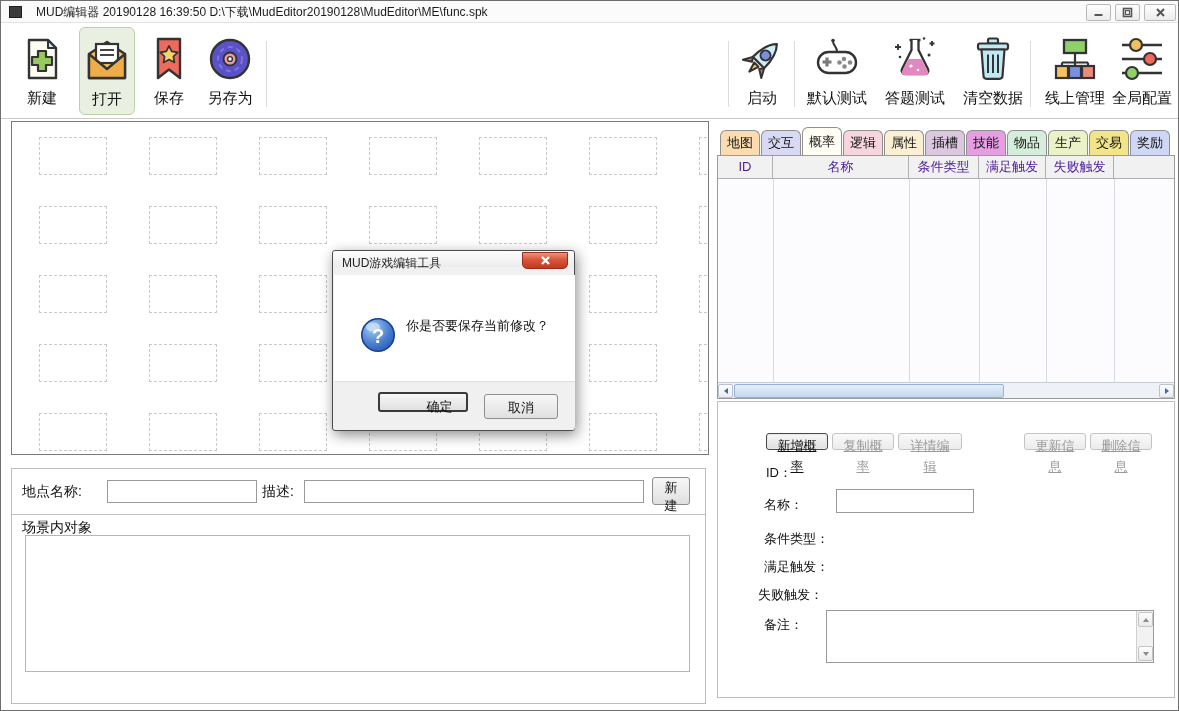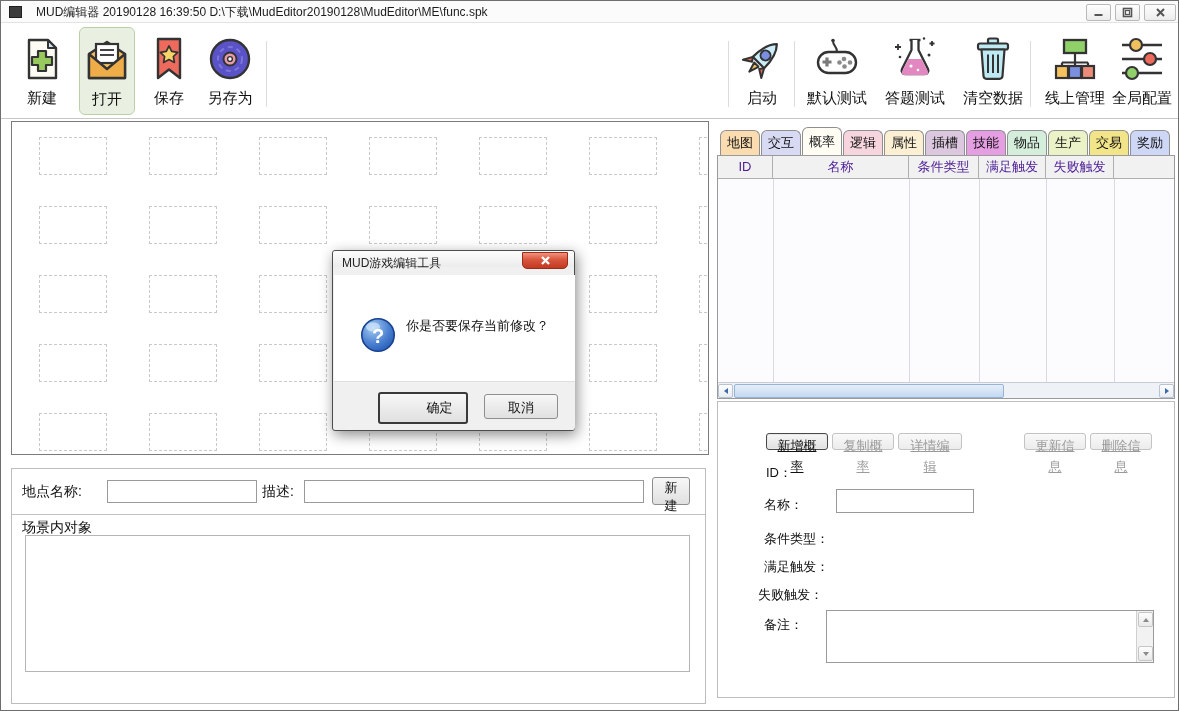--- a/index.html
+++ b/index.html
@@ -48,21 +48,21 @@
   #remarktrack{position:absolute;right:0;top:0;width:17px;height:51px;background:#f2f2f2;border-left:1px solid #d0d0d0;}
   .varrow{position:absolute;left:1px;width:15px;height:15px;background:linear-gradient(#fdfdfd,#e9e9e9);border:1px solid #c5c5c5;border-radius:2px;display:flex;align-items:center;justify-content:center;cursor:pointer;}
   
   #dialog{position:absolute;left:331px;top:249px;width:243px;height:181px;background:#f0f0f0;border:1px solid #4d4d4d;border-radius:3px;box-shadow:2px 4px 14px rgba(0,0,0,.45);z-index:10;}
   #dlgtitle{position:absolute;left:0;top:0;width:100%;height:16px;background:linear-gradient(#fdfdfd,#ececec);border-radius:3px 3px 0 0;}
   #dlgtitletext{position:absolute;left:9px;top:0;line-height:24px;font-size:12px;color:#222;}
   #dlgclose{position:absolute;top:1px;right:6px;width:46px;height:17px;background:linear-gradient(#f0927e,#d9553c 45%,#c13a22);border:1px solid #9a2d1a;border-radius:0 0 5px 5px;display:flex;align-items:center;justify-content:center;cursor:pointer;}
   #dlgbody{position:absolute;left:1px;top:24px;width:241px;height:107px;background:#fff;border-bottom:1px solid #dfdfdf;}
   #dlgmsg{position:absolute;left:72px;top:42px;font-size:13px;color:#111;white-space:nowrap;}
   #dlgfooter{position:absolute;left:1px;top:131px;width:241px;height:48px;background:#f0f0f0;border-radius:0 0 3px 3px;}
-  #okbtn{position:absolute;left:44px;top:10px;width:90px;height:32px;border:2px solid #3a3a3a;line-height:24px;padding-left:39px;}
+  #okbtn{position:absolute;left:44px;top:10px;width:90px;height:20px;border:2px solid #3a3a3a;line-height:24px;padding-left:39px;}
   #cancelbtn{position:absolute;left:150px;top:12px;width:74px;height:25px;line-height:23px;}
   svg{display:block;}
 </style>
 </head>
 <body>
 
 <div id="win">
 
   <div id="titlebar">
     <div id="appicon"></div>

